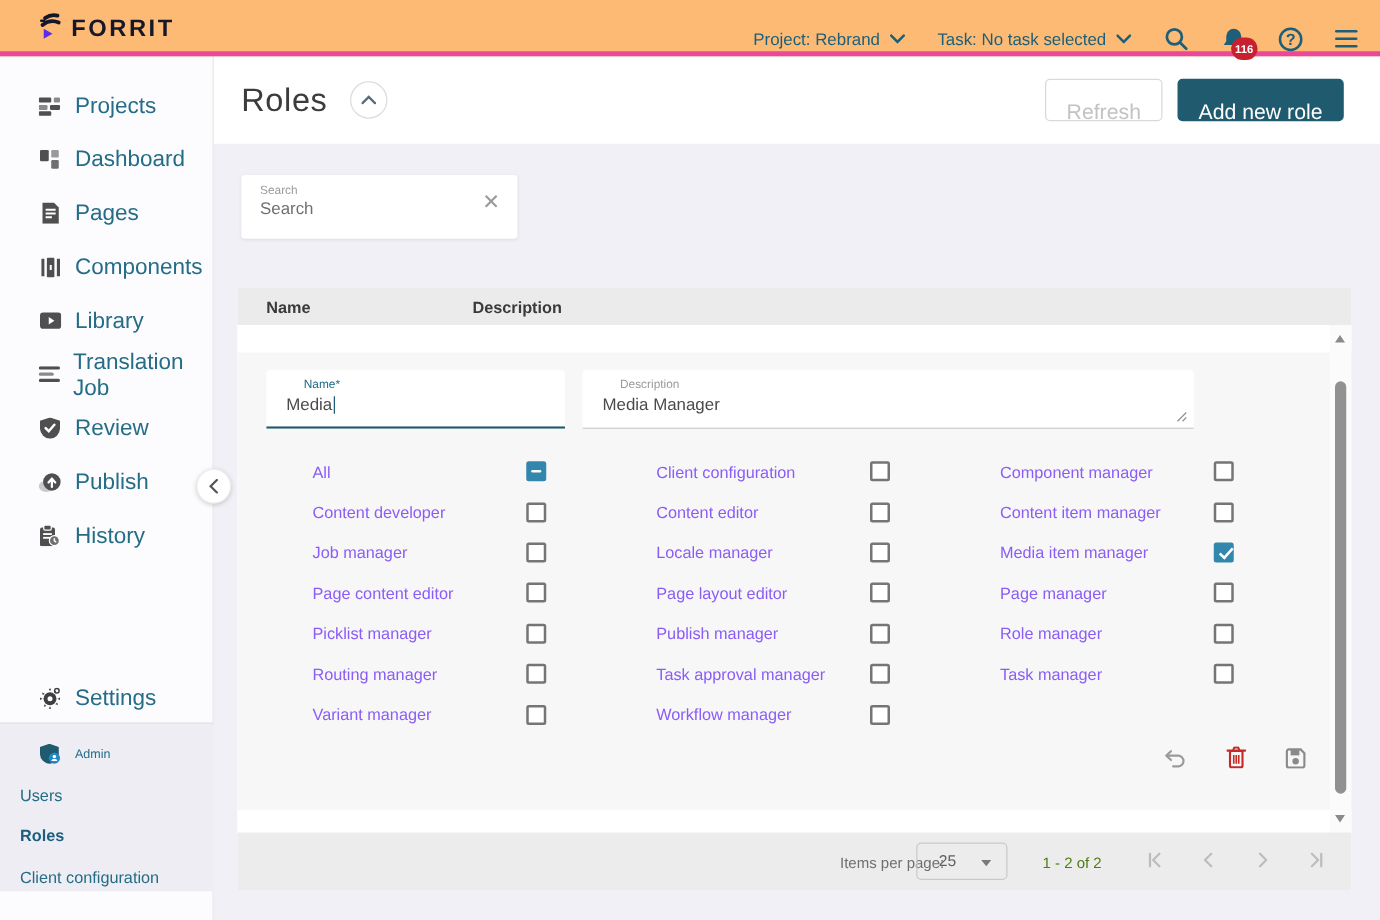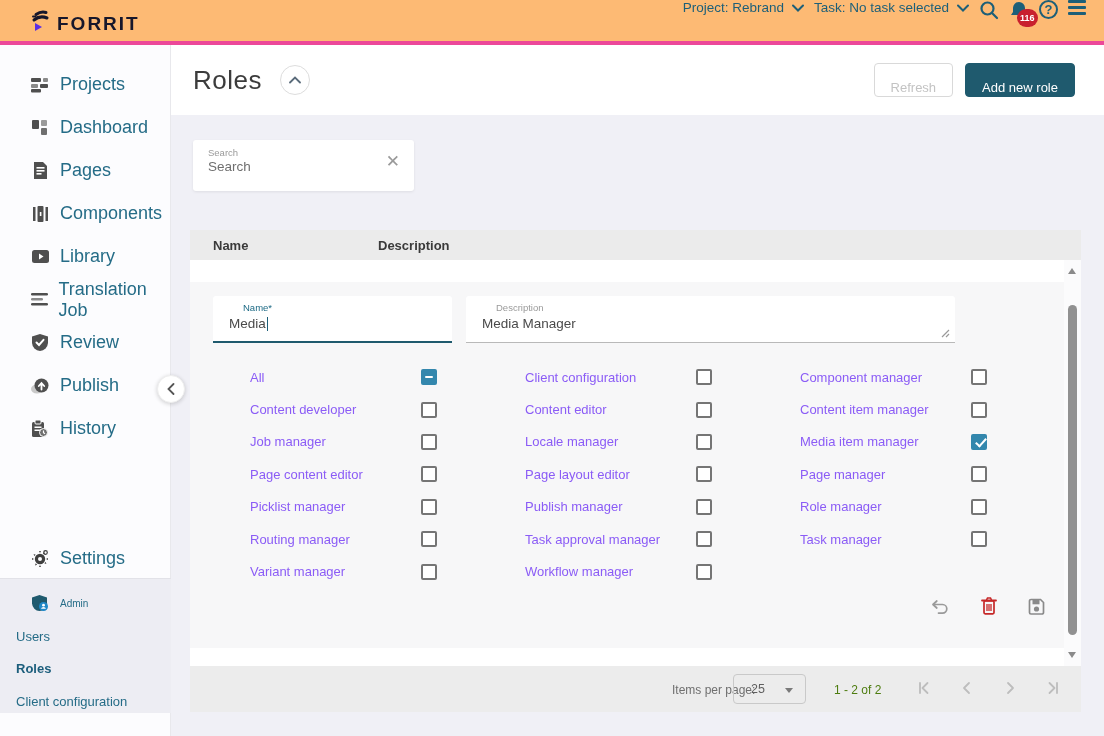--- a/index.html
+++ b/index.html
@@ -3,21 +3,21 @@
 <meta charset="utf-8">
 <style>
   * { margin:0; padding:0; box-sizing:border-box; }
   html,body { width:1104px; height:736px; font-family:"Liberation Sans", sans-serif; background:#f0f0f6; overflow:hidden; }
   .screen { position:relative; width:1104px; height:736px; }
 
   
   .topbar { position:absolute; left:0; top:0; width:1104px; height:45px; background:#fdba74; border-bottom:4px solid #ec4899; display:flex; align-items:center; z-index:20; }
   .logo { display:flex; align-items:flex-end; margin-left:30px; gap:1px; }
   .logo-text { font-size:19px; font-weight:bold; letter-spacing:2px; color:#17172b; line-height:1; }
-  .topbar-right { position:absolute; right:18px; top:0; height:62px; display:flex; align-items:flex-start; gap:10px; }
+  .topbar-right { position:absolute; right:18px; top:0; height:62px; display:flex; align-items:center; gap:26px; }
   .tb-dd { display:flex; align-items:center; gap:8px; color:#1d5f78; font-size:13.5px; cursor:pointer; }
   .icon-btn { position:relative; display:flex; align-items:center; justify-content:center; cursor:pointer; }
   .badge { position:absolute; left:8px; top:9px; min-width:18px; height:18px; border-radius:9px; background:#c8202e; color:#fff; font-size:9px; font-weight:bold; display:flex; align-items:center; justify-content:center; padding:0 3px; }
   .help-circle { width:19px; height:19px; border:2px solid #1d5f78; border-radius:50%; color:#1d5f78; font-size:13px; font-weight:bold; display:flex; align-items:center; justify-content:center; }
   .burger { display:flex; flex-direction:column; gap:3.5px; }
   .burger span { display:block; width:18px; height:2.5px; background:#1d5f78; border-radius:1px; }
 
   
   .sidebar { position:absolute; left:0; top:45px; width:171px; height:691px; background:#fcfcfe; border-right:1px solid #e8e8ec; z-index:10; }
   .side-item { position:absolute; left:0; width:171px; height:43px; display:flex; align-items:center; cursor:pointer; }
@@ -30,21 +30,21 @@
   .admin-sub { position:absolute; left:16px; height:30px; display:flex; align-items:center; font-size:13px; color:#256c87; cursor:pointer; }
   .admin-sub.active { font-weight:bold; color:#1c5e7c; }
   .sidebar-collapse { position:absolute; left:157px; top:375px; width:28px; height:28px; border-radius:50%; background:#fff; border:1px solid #eee; box-shadow:0 1px 4px rgba(0,0,0,.18); color:#555; font-size:14px; display:flex; align-items:center; justify-content:center; cursor:pointer; z-index:30; }
 
   
   .main { position:absolute; left:171px; top:45px; width:933px; height:691px; background:#f0f0f6; }
   .page-header { position:absolute; left:0; top:0; width:933px; height:70px; background:#fff; display:flex; align-items:center; }
   .page-title { font-size:26px; font-weight:normal; color:#3c3c3c; margin-left:22px; letter-spacing:.5px; }
   .collapse-circle { width:30px; height:30px; border-radius:50%; border:1px solid #ddd; background:#fff; margin-left:18px; display:flex; align-items:center; justify-content:center; cursor:pointer; }
   .header-actions { position:absolute; right:29px; display:flex; gap:12px; }
-  .btn { height:33px; border-radius:4px; font-size:13px; padding:16px 16px; cursor:pointer; font-family:inherit; }
+  .btn { height:33px; border-radius:4px; font-size:17px; padding:16px 16px; cursor:pointer; font-family:inherit; }
   .btn-refresh { background:#fff; border:1px solid #d9d9d9; color:#c3c3c3; }
   .btn-add { background:#1f5a6e; border:1px solid #1f5a6e; color:#fff; }
 
   
   .search-card { position:absolute; left:22px; top:95px; width:221px; height:51px; background:#fff; border-radius:3px; box-shadow:0 1px 3px rgba(0,0,0,.08); }
   .search-label { position:absolute; left:15px; top:7px; font-size:9.5px; color:#9a9a9a; }
   .search-value { position:absolute; left:15px; top:19px; font-size:13.5px; color:#6f6f6f; }
   .clear-x { position:absolute; right:14px; top:13px; font-size:17px; color:#9a9a9a; cursor:pointer; line-height:1; }
 
   

